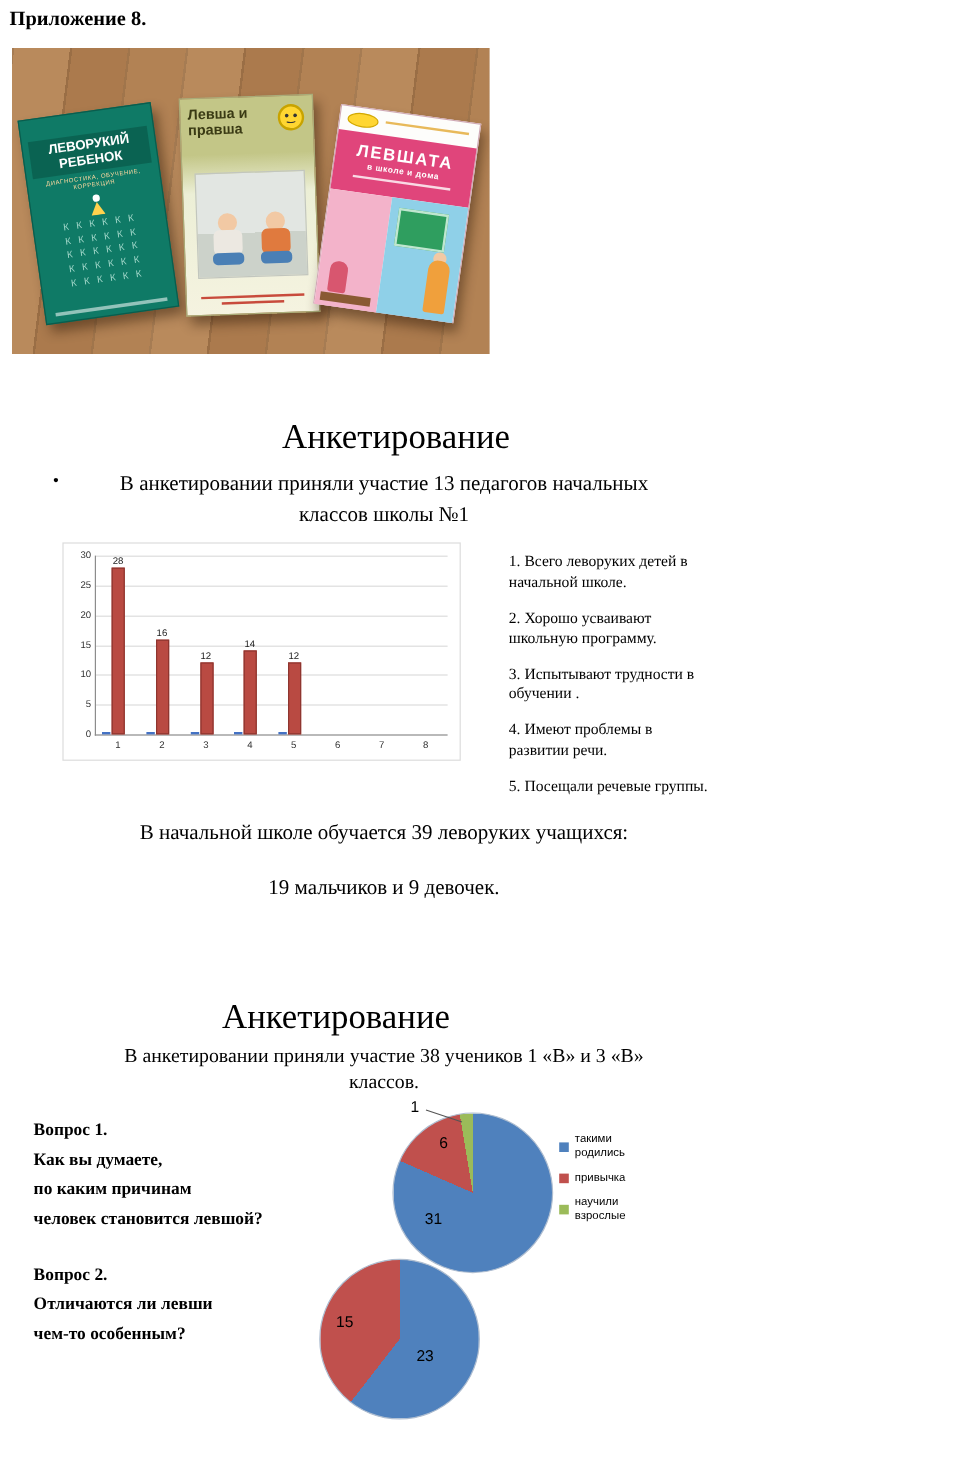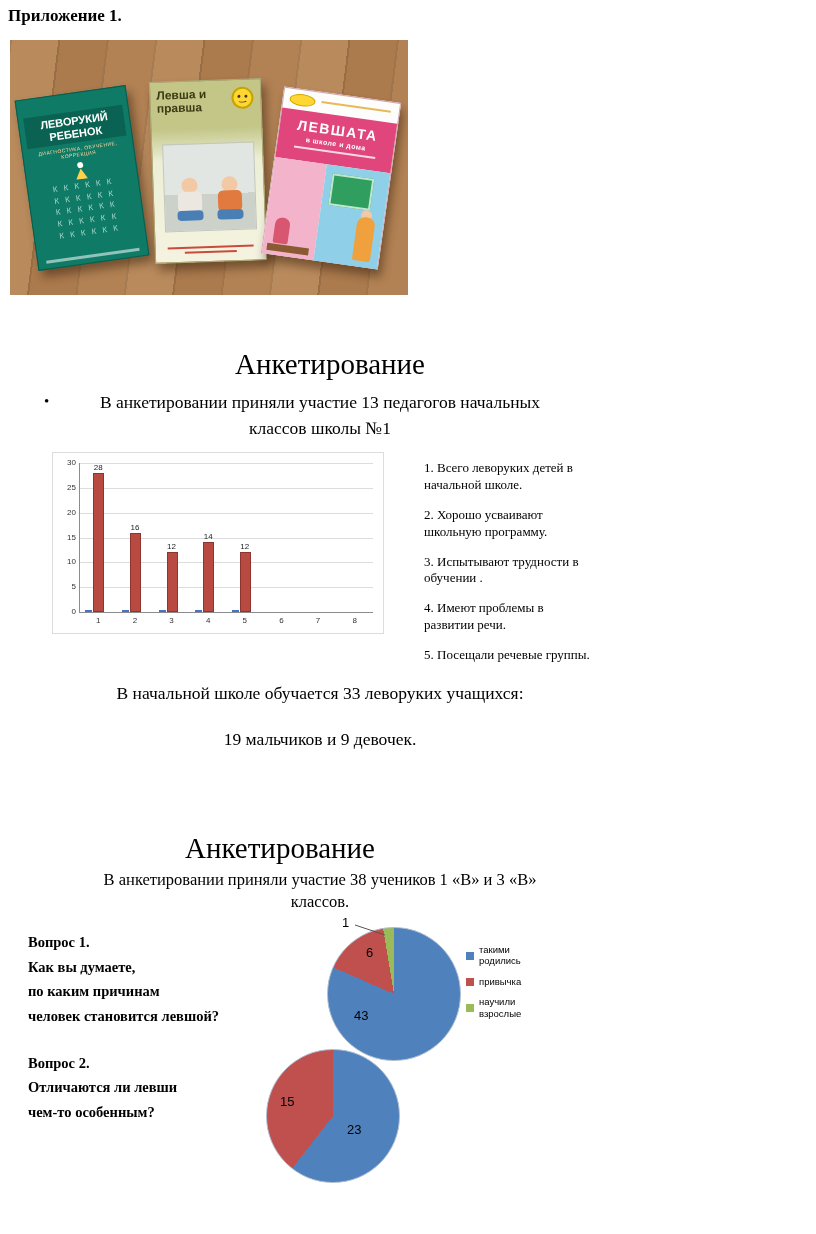--- a/index.html
+++ b/index.html
@@ -115,21 +115,21 @@
   .legend1 { left:466px; top:944px; width:72px; }
   .legend2 { left:406px; top:1078px; width:84px; }
   .legend-item { display:flex; align-items:center; margin-bottom:9px; }
   .swatch { width:8px; height:8px; margin:1px 5px 0 0; flex:none; }
 </style>
 </head>
 <body>
 
 <div class="page">
 
-  <div class="doc-title">Приложение 1.</div>
+  <div class="doc-title">Приложение 8.</div>
 
   <div class="photo">
     <div class="book book1">
       <div class="b1-title">ЛЕВОРУКИЙ РЕБЕНОК</div>
       <div class="b1-sub">ДИАГНОСТИКА, ОБУЧЕНИЕ, КОРРЕКЦИЯ</div>
       <div class="b1-fig">
         <div class="head"></div>
         <div class="body"></div>
       </div>
       <div class="b1-pattern">
@@ -239,21 +239,21 @@
   </div>
 
   <div class="notes">
     <div class="note">1. Всего леворуких детей в начальной школе.</div>
     <div class="note">2. Хорошо усваивают школьную программу.</div>
     <div class="note">3. Испытывают трудности в обучении .</div>
     <div class="note">4. Имеют проблемы в развитии речи.</div>
     <div class="note">5. Посещали речевые группы.</div>
   </div>
 
-  <div class="center-text summary1">В начальной школе обучается 33 леворуких учащихся:</div>
+  <div class="center-text summary1">В начальной школе обучается 39 леворуких учащихся:</div>
   <div class="center-text summary2">19 мальчиков и 9 девочек.</div>
 
   <div class="sec-heading s2-heading">Анкетирование</div>
 
   <div class="s2-intro">
     <div>В анкетировании приняли участие 38 учеников 1 «В» и 3 «В»</div>
     <div>классов.</div>
   </div>
 
   <div class="questions">
@@ -269,21 +269,21 @@
       <div>чем-то особенным?</div>
     </div>
   </div>
 
   <div class="pie pie1" style="background: conic-gradient(rgb(79, 129, 189) 0deg, rgb(79, 129, 189) 293.684deg, rgb(192, 80, 77) 293.684deg, rgb(192, 80, 77) 350.526deg, rgb(155, 187, 89) 350.526deg, rgb(155, 187, 89) 360deg);"></div>
   <div class="pie-label lbl-p1-green">1</div>
   <svg class="leader" width="32" height="14" viewBox="0 0 32 14">
     <line x1="1" y1="2" x2="31" y2="12" stroke="#555" stroke-width="1"></line>
   </svg>
   <div class="pie-label lbl-p1-red">6</div>
-  <div class="pie-label lbl-p1-blue">43</div>
+  <div class="pie-label lbl-p1-blue">31</div>
 
   <div class="legend legend1">
     <div class="legend-item">
       <span class="swatch" style="background: rgb(79, 129, 189);"></span>
       <span>такими родились</span>
     </div>
     <div class="legend-item">
       <span class="swatch" style="background: rgb(192, 80, 77);"></span>
       <span>привычка</span>
     </div>

